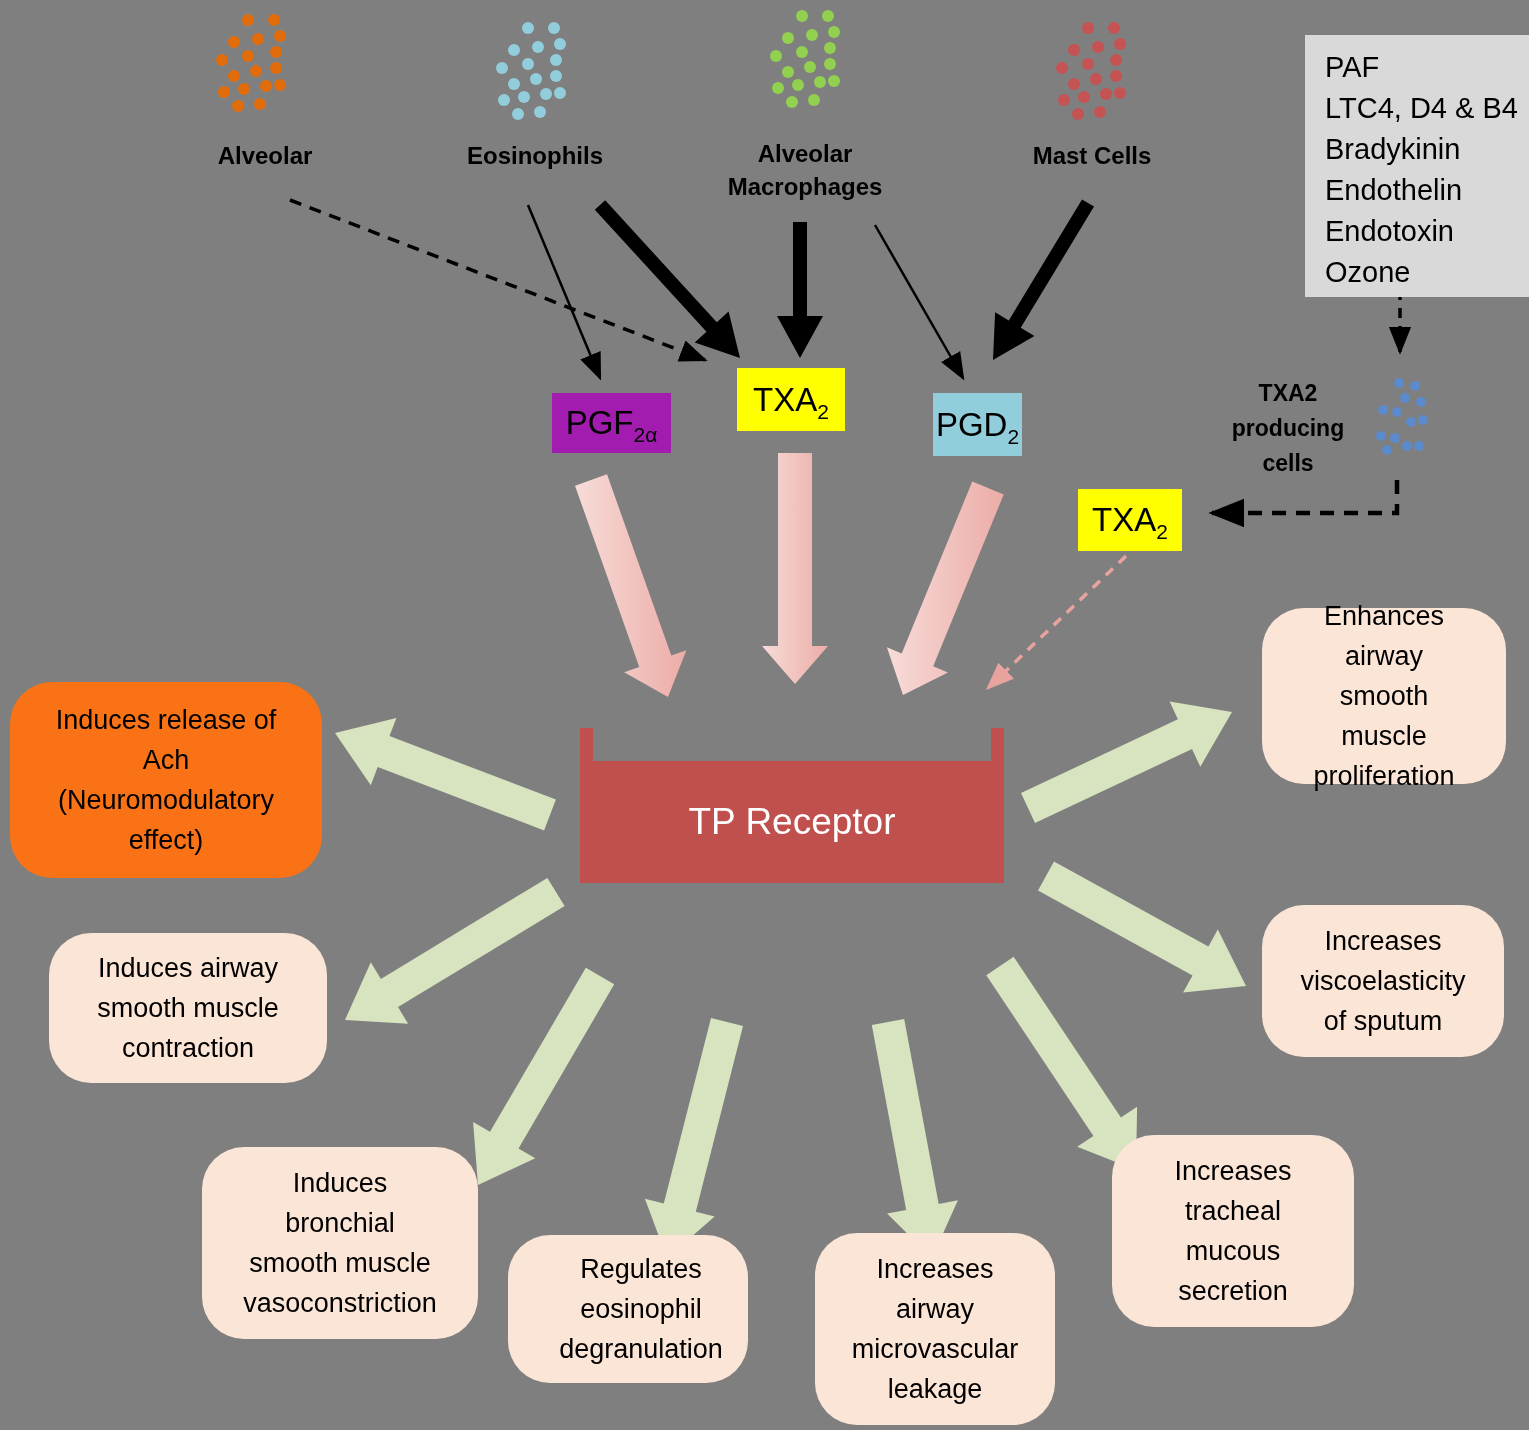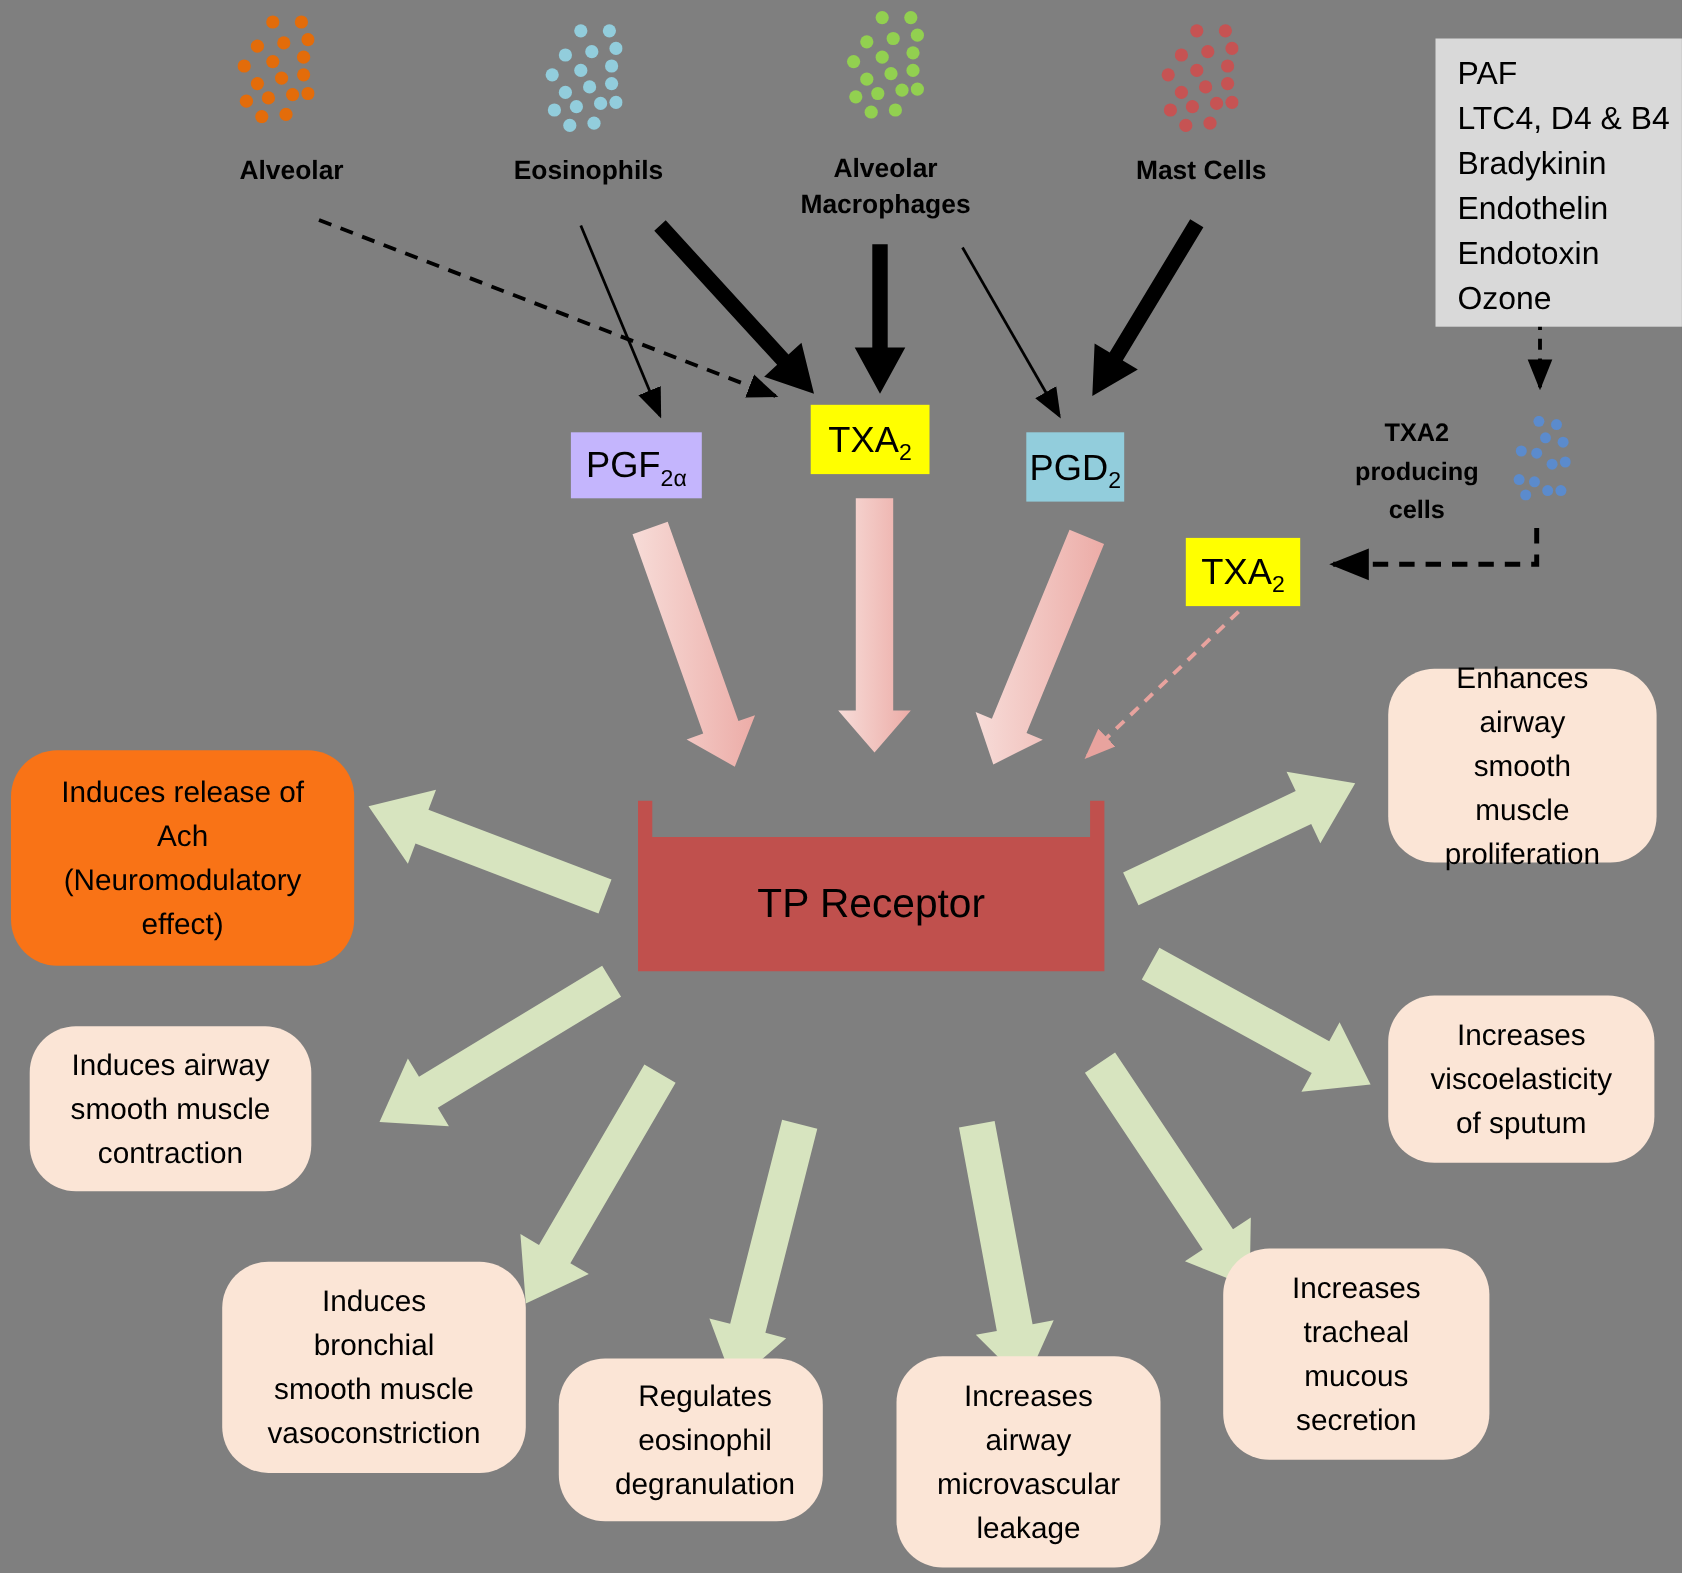--- a/index.html
+++ b/index.html
@@ -49,21 +49,21 @@
 
   
   #tp-label{left:580px;top:761px;width:424px;height:122px;font-size:37px;}
 
   
   .effect{
     border-radius:42px;font-size:27px;line-height:40px;
     box-sizing:border-box;padding:8px 6px;
   }
   #fx-ach{left:10px;top:682px;width:312px;height:196px;}
-  #fx-contraction{left:27px;top:933px;width:256px;height:150px;}
+  #fx-contraction{left:49px;top:933px;width:278px;height:150px;}
   #fx-vasoconstriction{left:202px;top:1147px;width:276px;height:192px;}
   #fx-degranulation{left:508px;top:1235px;width:240px;height:148px;padding-left:32px;}
   #fx-leakage{left:815px;top:1233px;width:240px;height:192px;}
   #fx-mucous{left:1112px;top:1135px;width:242px;height:192px;}
   #fx-sputum{left:1262px;top:905px;width:242px;height:152px;}
   #fx-proliferation{left:1262px;top:608px;width:244px;height:176px;}
 </style>
 </head>
 <body>
 
@@ -206,38 +206,38 @@
 Macrophages</div>
   <div id="lbl-mast" class="abs center cell-label pre">Mast Cells</div>
 
   <div id="stimuli-box" class="abs pre" style="background: rgb(217, 217, 217);">PAF
 LTC4, D4 &amp; B4
 Bradykinin
 Endothelin
 Endotoxin
 Ozone</div>
 
-  <div id="med-pgf2a" class="abs center mediator" style="background: #c4b5fd;">
+  <div id="med-pgf2a" class="abs center mediator" style="background: #a21caf; margin-left: 33px;">
     <span><span>PGF</span><sub>2α</sub></span>
   </div>
   <div id="med-txa2a" class="abs center mediator" style="background: rgb(255, 255, 0);">
     <span><span>TXA</span><sub>2</sub></span>
   </div>
   <div id="med-pgd2" class="abs center mediator" style="background: rgb(146, 205, 220);">
     <span><span>PGD</span><sub>2</sub></span>
   </div>
   <div id="med-txa2b" class="abs center mediator" style="background: rgb(255, 255, 0);">
     <span><span>TXA</span><sub>2</sub></span>
   </div>
 
   <div id="lbl-txa2prod" class="abs center pre">TXA2
 producing
 cells</div>
 
-  <div id="tp-label" class="abs center" style="color: #000000;">TP Receptor</div>
+  <div id="tp-label" class="abs center" style="color: #ffffff;">TP Receptor</div>
 
   <div id="fx-ach" class="abs center effect pre" style="background: #f97316; text-align: center;">Induces release of
 Ach
 (Neuromodulatory
 effect)</div>
   <div id="fx-contraction" class="abs center effect pre" style="background: rgb(251, 229, 214);">Induces airway
 smooth muscle
 contraction</div>
   <div id="fx-vasoconstriction" class="abs center effect pre" style="background: rgb(251, 229, 214);">Induces
 bronchial

